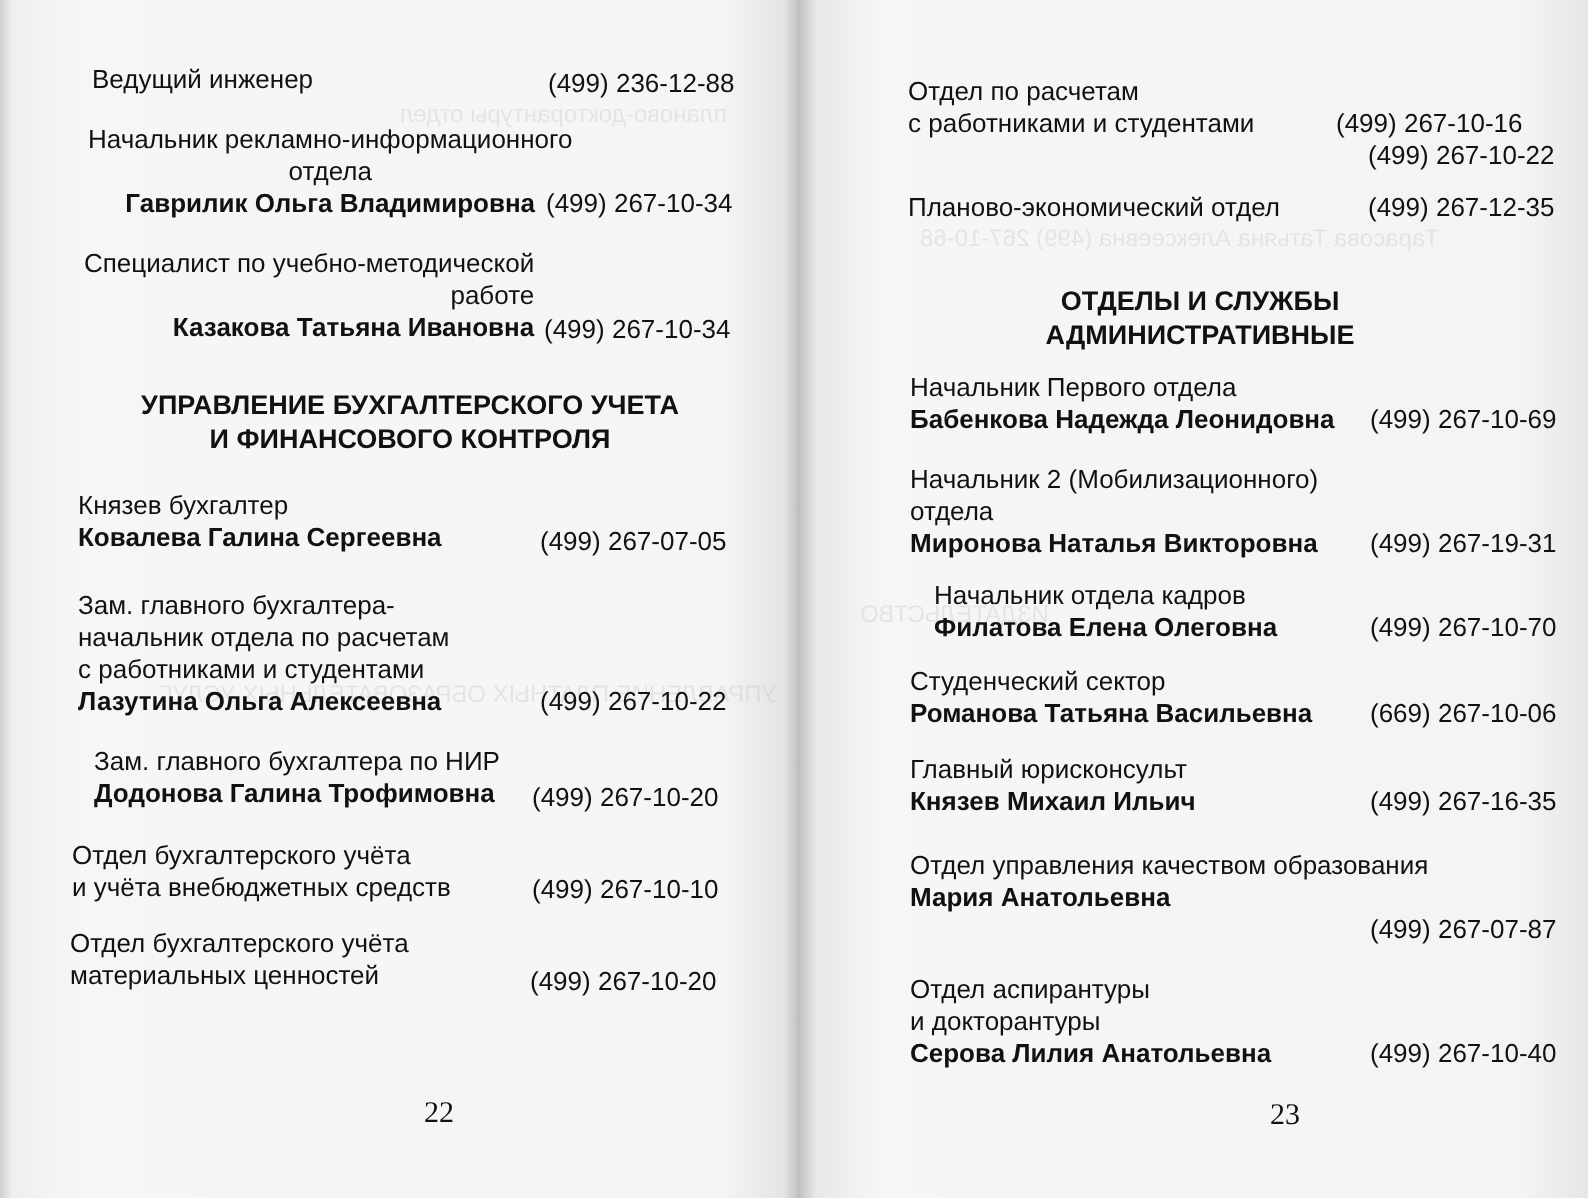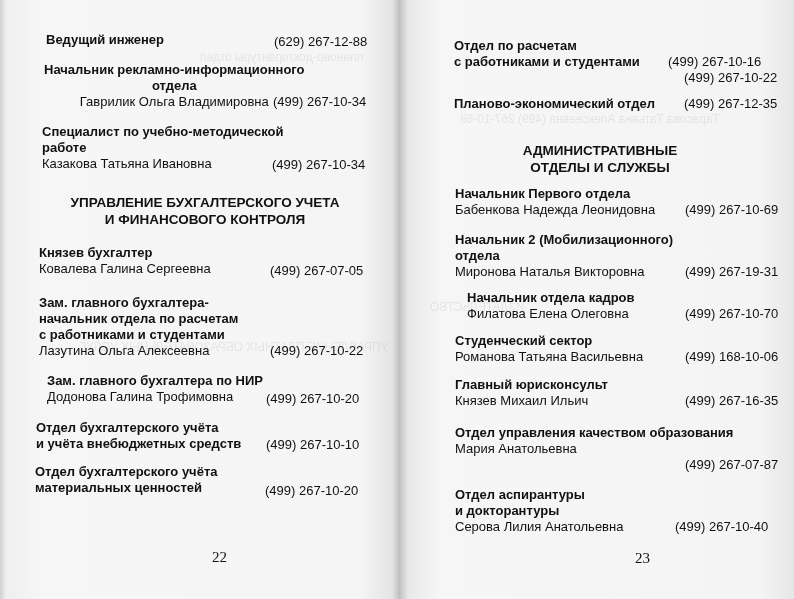--- a/index.html
+++ b/index.html
@@ -20,22 +20,22 @@
   }
   .page.right {
     width:394px;
     background:linear-gradient(90deg,#c4c4c4 0px,#e8e8e8 8px,#f6f6f6 40px,#f4f4f4 360px,#e6e6e6 394px);
   }
   .ghost {
     position:absolute; color:#b9b9b9; opacity:.28; font-size:12px;
     transform:scaleX(-1); white-space:nowrap; pointer-events:none;
   }
   .entry { position:absolute; font-size:13px; line-height:16px; }
-  .entry .title { font-weight:bold; }
-  .entry .name { font-weight:normal; }
+  .entry .title { font-weight:normal; }
+  .entry .name { font-weight:bold; }
   .entry .line { white-space:nowrap; }
   .phone { position:absolute; font-size:13px; line-height:16px; white-space:nowrap; }
   .heading {
     position:absolute; font-weight:bold; font-size:13.5px; line-height:17px;
     text-align:center; white-space:nowrap;
   }
   .pagenum {
     position:absolute; font-family:"Liberation Serif", serif; font-size:15px;
   }
 </style>
@@ -44,30 +44,30 @@
 
 <div class="spread">
 
   <div class="page left">
     <div class="ghost" style="left:200px;top:50px;">планово-докторантуры отдел</div>
     <div class="ghost" style="left:80px;top:340px;">УПРАВЛЕНИЕ ПЛАТНЫХ ОБРАЗОВАТЕЛЬНЫХ УСЛУГ</div>
 
     <div class="entry" style="left:46px;top:32px;">
       <div class="line title">Ведущий инженер</div>
     </div>
-    <div class="phone" style="left:274px;top:34px;">(629) 267-12-88</div>
+    <div class="phone" style="left:274px;top:34px;">(499) 236-12-88</div>
 
     <div class="entry" style="left:44px;top:62px;text-align:center;">
       <div class="line title">Начальник рекламно-информационного</div>
       <div class="line title">отдела</div>
       <div class="line name">Гаврилик Ольга Владимировна</div>
     </div>
     <div class="phone" style="left:273px;top:94px;">(499) 267-10-34</div>
 
-    <div class="entry" style="left:42px;top:124px;">
+    <div class="entry" style="left:42px;top:124px;text-align:right;">
       <div class="line title">Специалист по учебно-методической</div>
       <div class="line title">работе</div>
       <div class="line name">Казакова Татьяна Ивановна</div>
     </div>
     <div class="phone" style="left:272px;top:157px;">(499) 267-10-34</div>
 
     <div class="heading" style="left:70px;top:194px;width:270px;">
       <div>УПРАВЛЕНИЕ БУХГАЛТЕРСКОГО УЧЕТА</div>
       <div>И ФИНАНСОВОГО КОНТРОЛЯ</div>
     </div>
@@ -117,22 +117,22 @@
     </div>
     <div class="phone" style="left:268px;top:54px;">(499) 267-10-16</div>
     <div class="phone" style="left:284px;top:70px;">(499) 267-10-22</div>
 
     <div class="entry" style="left:54px;top:96px;">
       <div class="line title">Планово-экономический отдел</div>
     </div>
     <div class="phone" style="left:284px;top:96px;">(499) 267-12-35</div>
 
     <div class="heading" style="left:100px;top:142px;width:200px;">
+      <div>ОТДЕЛЫ И СЛУЖБЫ</div>
       <div>АДМИНИСТРАТИВНЫЕ</div>
-      <div>ОТДЕЛЫ И СЛУЖБЫ</div>
     </div>
 
     <div class="entry" style="left:55px;top:186px;">
       <div class="line title">Начальник Первого отдела</div>
       <div class="line name">Бабенкова Надежда Леонидовна</div>
     </div>
     <div class="phone" style="left:285px;top:202px;text-align:right;">(499) 267-10-69</div>
 
     <div class="entry" style="left:55px;top:232px;">
       <div class="line title">Начальник 2 (Мобилизационного)</div>
@@ -144,36 +144,36 @@
     <div class="entry" style="left:67px;top:290px;">
       <div class="line title">Начальник отдела кадров</div>
       <div class="line name">Филатова Елена Олеговна</div>
     </div>
     <div class="phone" style="left:285px;top:306px;">(499) 267-10-70</div>
 
     <div class="entry" style="left:55px;top:333px;">
       <div class="line title">Студенческий сектор</div>
       <div class="line name">Романова Татьяна Васильевна</div>
     </div>
-    <div class="phone" style="left:285px;top:349px;">(499) 168-10-06</div>
+    <div class="phone" style="left:285px;top:349px;">(669) 267-10-06</div>
 
     <div class="entry" style="left:55px;top:377px;">
       <div class="line title">Главный юрисконсульт</div>
       <div class="line name">Князев Михаил Ильич</div>
     </div>
     <div class="phone" style="left:285px;top:393px;">(499) 267-16-35</div>
 
     <div class="entry" style="left:55px;top:425px;">
       <div class="line title">Отдел управления качеством образования</div>
       <div class="line name">Мария Анатольевна</div>
     </div>
     <div class="phone" style="left:285px;top:457px;">(499) 267-07-87</div>
 
     <div class="entry" style="left:55px;top:487px;">
       <div class="line title">Отдел аспирантуры</div>
       <div class="line title">и докторантуры</div>
       <div class="line name">Серова Лилия Анатольевна</div>
     </div>
-    <div class="phone" style="left:275px;top:519px;">(499) 267-10-40</div>
+    <div class="phone" style="left:285px;top:519px;">(499) 267-10-40</div>
 
     <div class="pagenum" style="left:235px;top:550px;">23</div>
   </div>
 </div>
 
 </body></html>

